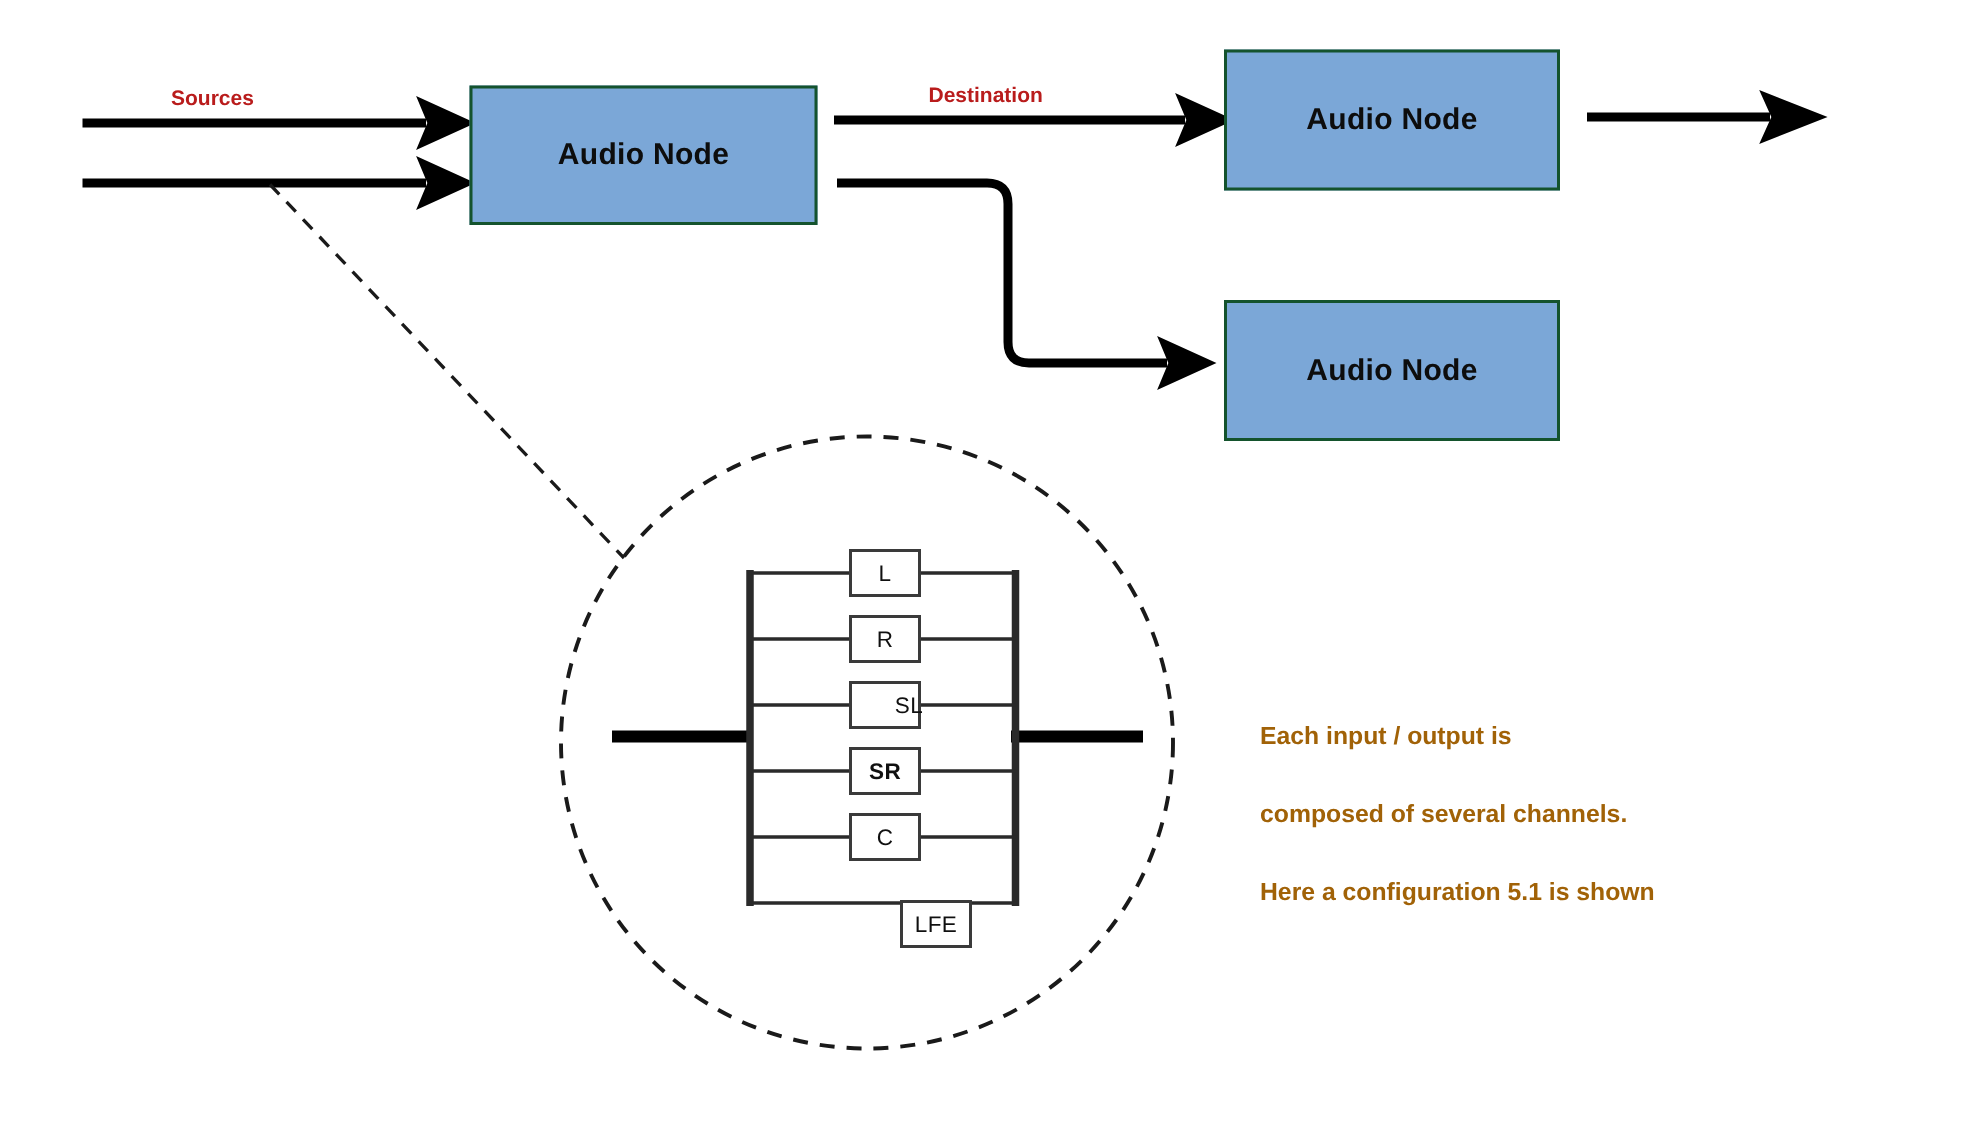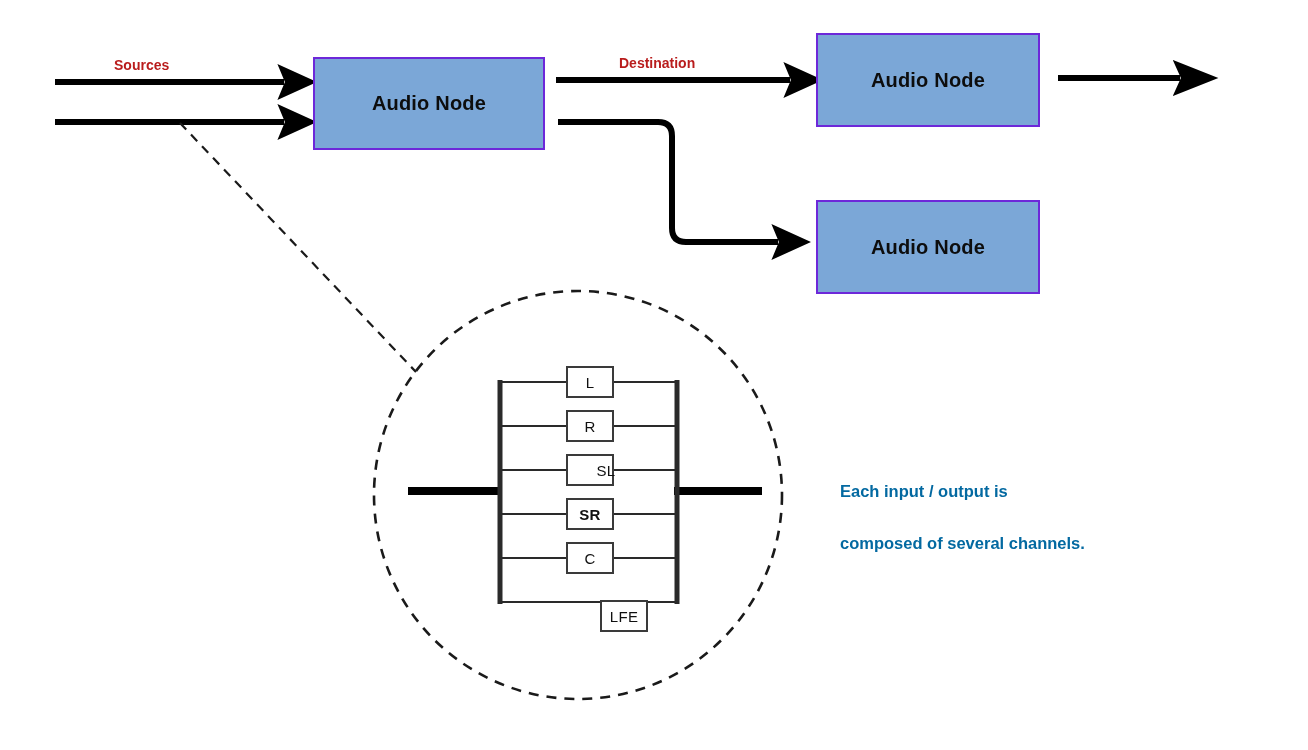--- a/index.html
+++ b/index.html
@@ -25,21 +25,21 @@
     top: 0;
     width: 1308px;
     height: 750px;
   }
 
   
   .node-box {
     position: absolute;
     box-sizing: border-box;
     background: #7BA7D7;
-    border: 2px solid #6d28d9;
+    border: 2px solid #14532d;
     display: flex;
     align-items: center;
     justify-content: center;
   }
   .node-box .node-label {
     font-family: "Liberation Sans", sans-serif;
     font-size: 20px;
     font-weight: bold;
     color: #0d0d0d;
     letter-spacing: 0.2px;
@@ -81,21 +81,21 @@
 
   
   #caption {
     position: absolute;
     left: 840px;
     top: 452px;
     width: 330px;
     font-family: "Liberation Sans", sans-serif;
     font-size: 16.5px;
     font-weight: bold;
-    color: #0369a1;
+    color: #a16207;
     line-height: 26px;
     white-space: pre-line;
   }
   #caption .cap-line { display: block; }
 </style>
 </head>
 <body>
 
 <div id="canvas">
 
@@ -159,15 +159,16 @@
   <div class="chan-label" style="left:566px; top:366px;">L</div>
   <div class="chan-label" style="left:566px; top:410px;">R</div>
   <div class="chan-label" style="left:566px; top:454px;padding-left:32px;">SL</div>
   <div class="chan-label" style="left:566px; top:498px;font-weight:bold;">SR</div>
   <div class="chan-label" style="left:566px; top:542px;">C</div>
   <div class="chan-label" style="left:600px; top:586px;margin-top:14px;">LFE</div>
 
   <div id="caption">
     <span class="cap-line">Each input / output is</span>
     <span class="cap-line">composed of several channels.</span>
+    <span class="cap-line">Here a configuration 5.1 is shown</span>
   </div>
 
 </div>
 
 </body></html>

